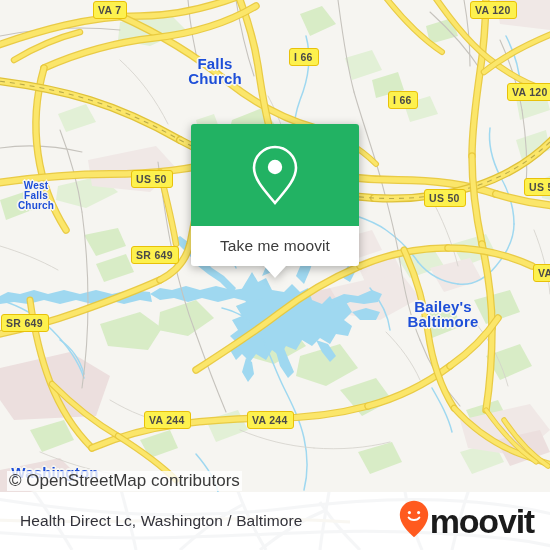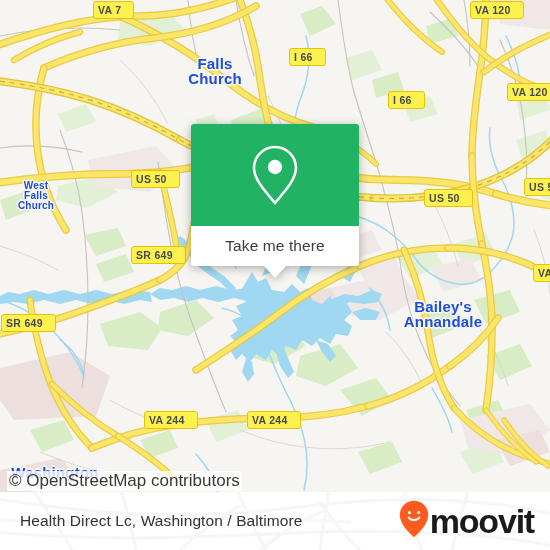--- a/index.html
+++ b/index.html
@@ -44,21 +44,21 @@
   .shield {
     position: absolute;
     background: #fdf14e;
     border: 1.6px solid #e8c10a;
     border-radius: 3px;
     color: #4a4a4a;
     font-weight: bold;
     font-size: 10.5px;
     line-height: 14px;
     height: 14px;
-    padding: 1px 12px 1px 4px;
+    padding: 1px 5px 1px 4px;
     white-space: nowrap;
     letter-spacing: .3px;
     text-align: center;
     box-sizing: content-box;
   }
 
   
   #attribution {
     position: absolute;
     left: 7px;
@@ -421,21 +421,21 @@
       </g>
     </svg>
 
     <div id="place-labels">
         <div class="place-label" style="left: 215px; top: 56px; font-size: 15px; transform: translateX(-50%);">Falls
 Church</div>
         <div class="place-label" style="left: 36px; top: 181px; font-size: 10px; transform: translateX(-50%);">West
 Falls
 Church</div>
         <div class="place-label" style="left: 443px; top: 299px; font-size: 15px; transform: translateX(-50%);">Bailey's
-Annandale</div>
+Baltimore</div>
         <div class="place-label" style="left: 55px; top: 465px; font-size: 15px; transform: translateX(-50%);">Washington</div>
       </div>
 
     <div id="shields">
         <div class="shield" style="left: 93px; top: 1px;">VA 7</div>
         <div class="shield" style="left: 470px; top: 1px;">VA 120</div>
         <div class="shield" style="left: 289px; top: 48px;">I 66</div>
         <div class="shield" style="left: 388px; top: 91px;">I 66</div>
         <div class="shield" style="left: 507px; top: 83px;">VA 120</div>
         <div class="shield" style="left: 131px; top: 170px;">US 50</div>
@@ -453,21 +453,21 @@
     <div id="popup">
       <div id="popup-green">
         <span id="popup-pin">
           <svg width="52" height="62" viewBox="0 0 52 62">
             <path d="M26 3 C14.5 3 5 12.3 5 23.8 C5 36 17 48 26 59 C35 48 47 36 47 23.8 C47 12.3 37.5 3 26 3 Z" fill="none" stroke="#ffffff" stroke-width="2.6"></path>
             <circle cx="26" cy="23" r="7.2" fill="#ffffff"></circle>
           </svg>
         </span>
       </div>
       <div id="popup-label">
-        <span>Take me there</span>
+        <span>Take me moovit</span>
         <span id="popup-tail"></span>
       </div>
     </div>
 
   </div>
 
   <div id="footer">
 
     <svg id="footer-watermark" viewBox="0 0 550 58">
       <rect x="0" y="0" width="550" height="58" fill="#ffffff"></rect>

